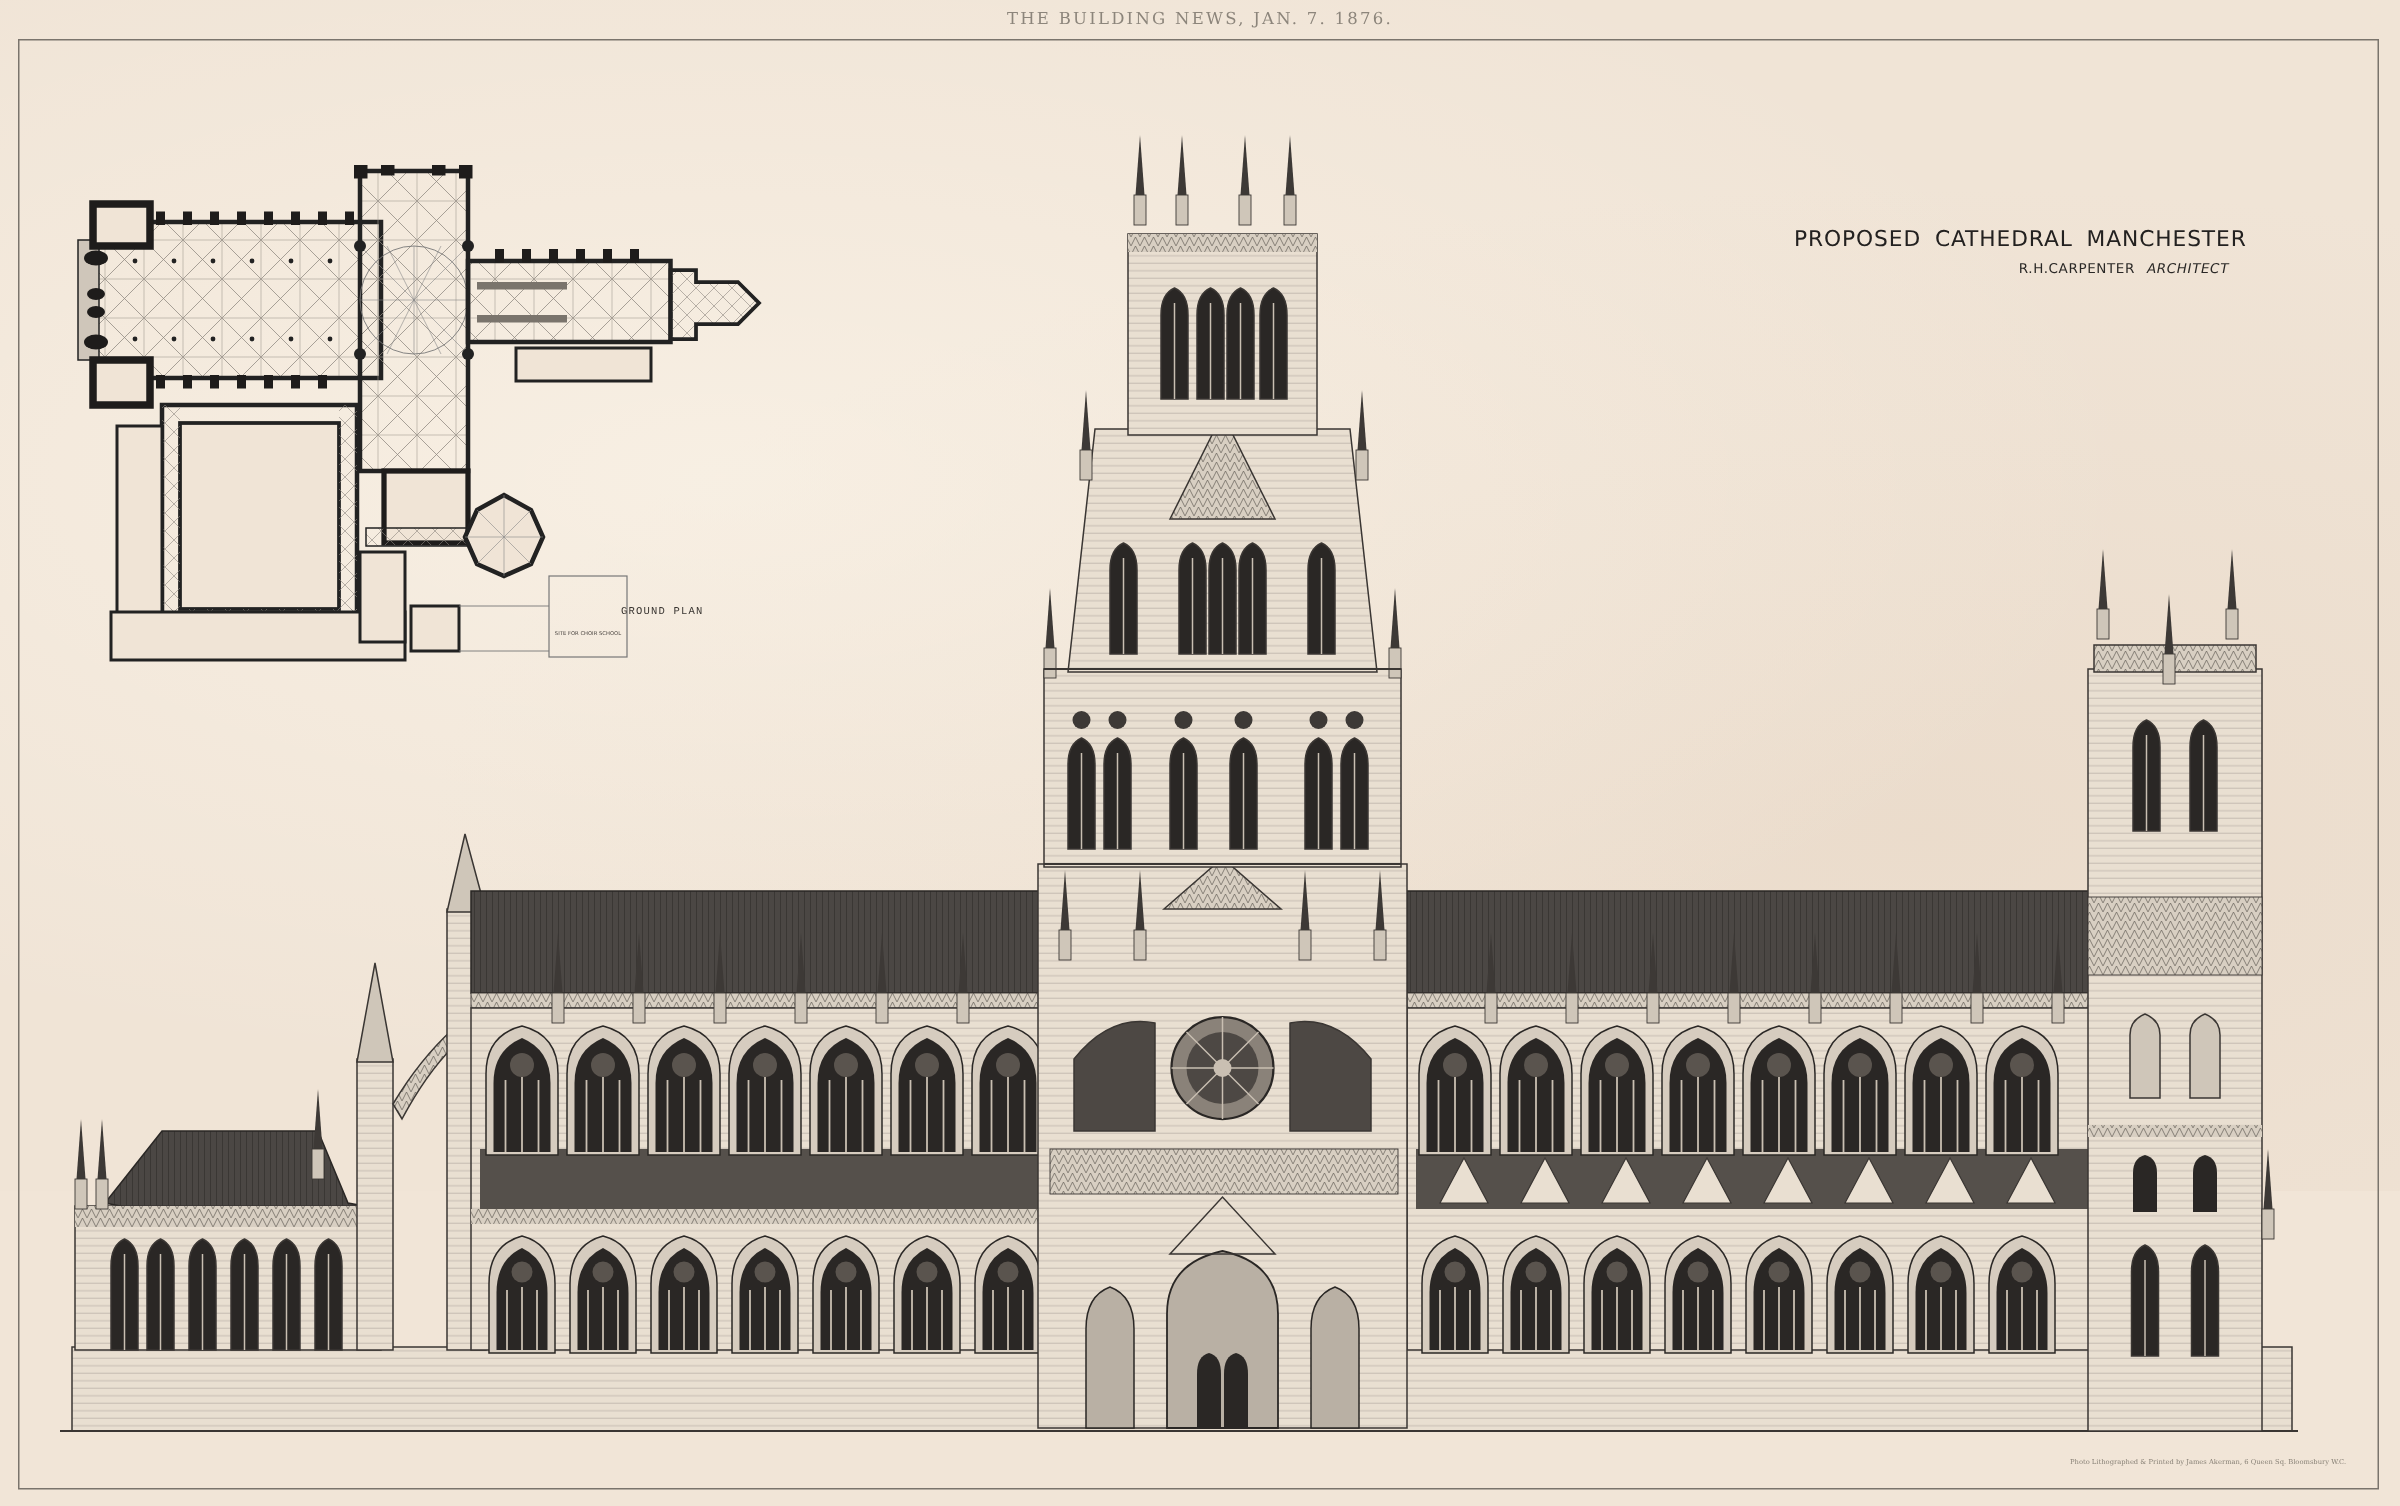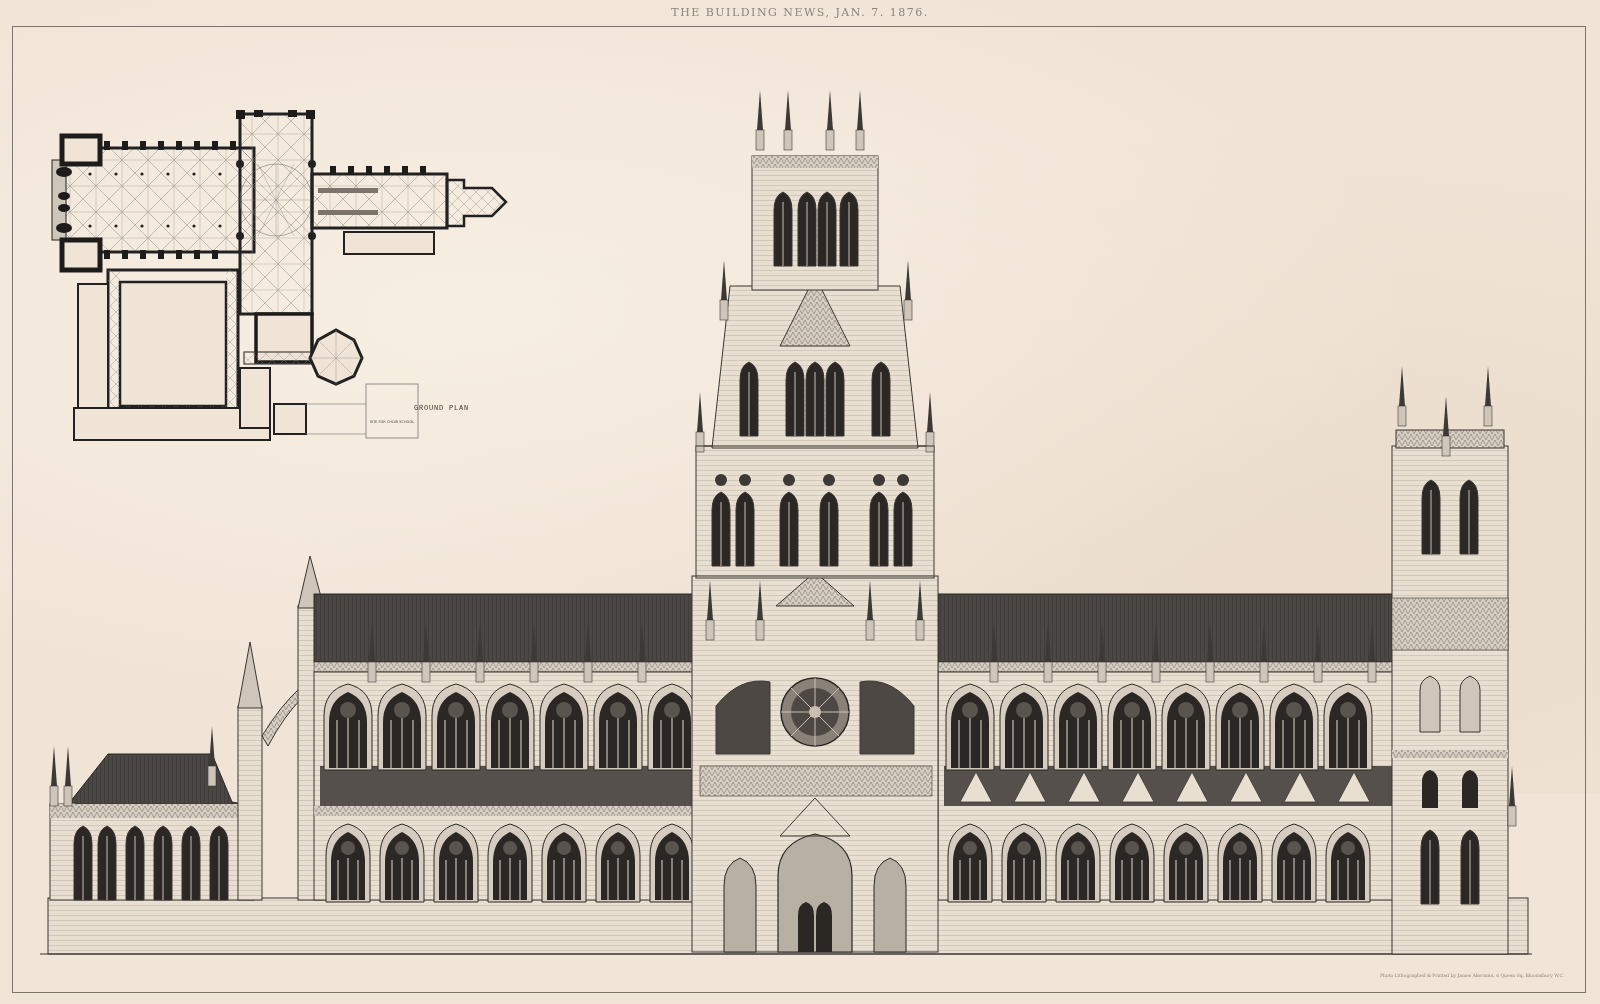--- a/index.html
+++ b/index.html
@@ -51,20 +51,26 @@
   .elevation { position: absolute; left: 40px; top: 86px; width: 1500px; height: 880px; }
   svg { display: block; }
 </style>
 </head>
 <body>
 
 <div class="sheet">
   <div class="masthead">THE BUILDING NEWS, JAN. 7. 1876.</div>
   <div class="frame"></div>
 
+  <div class="title-block">
+    <div class="title">PROPOSED CATHEDRAL  MANCHESTER</div>
+    <div class="byline">
+      <span>R.H.CARPENTER</span><span class="role">ARCHITECT</span>
+    </div>
+  </div>
 
   <div class="plan">
     <svg width="475" height="345" viewBox="0 0 475 345">
       <defs>
         <pattern id="vault" width="26" height="26" patternUnits="userSpaceOnUse">
           <path d="M0 0 L26 26 M26 0 L0 26" stroke="#8d877f" stroke-width="0.5"></path>
           <rect width="26" height="26" fill="none" stroke="#a49d93" stroke-width="0.4"></rect>
         </pattern>
         <pattern id="cloister" width="12" height="12" patternUnits="userSpaceOnUse">
           <path d="M0 0 L12 12 M12 0 L0 12" stroke="#8d877f" stroke-width="0.4"></path>

